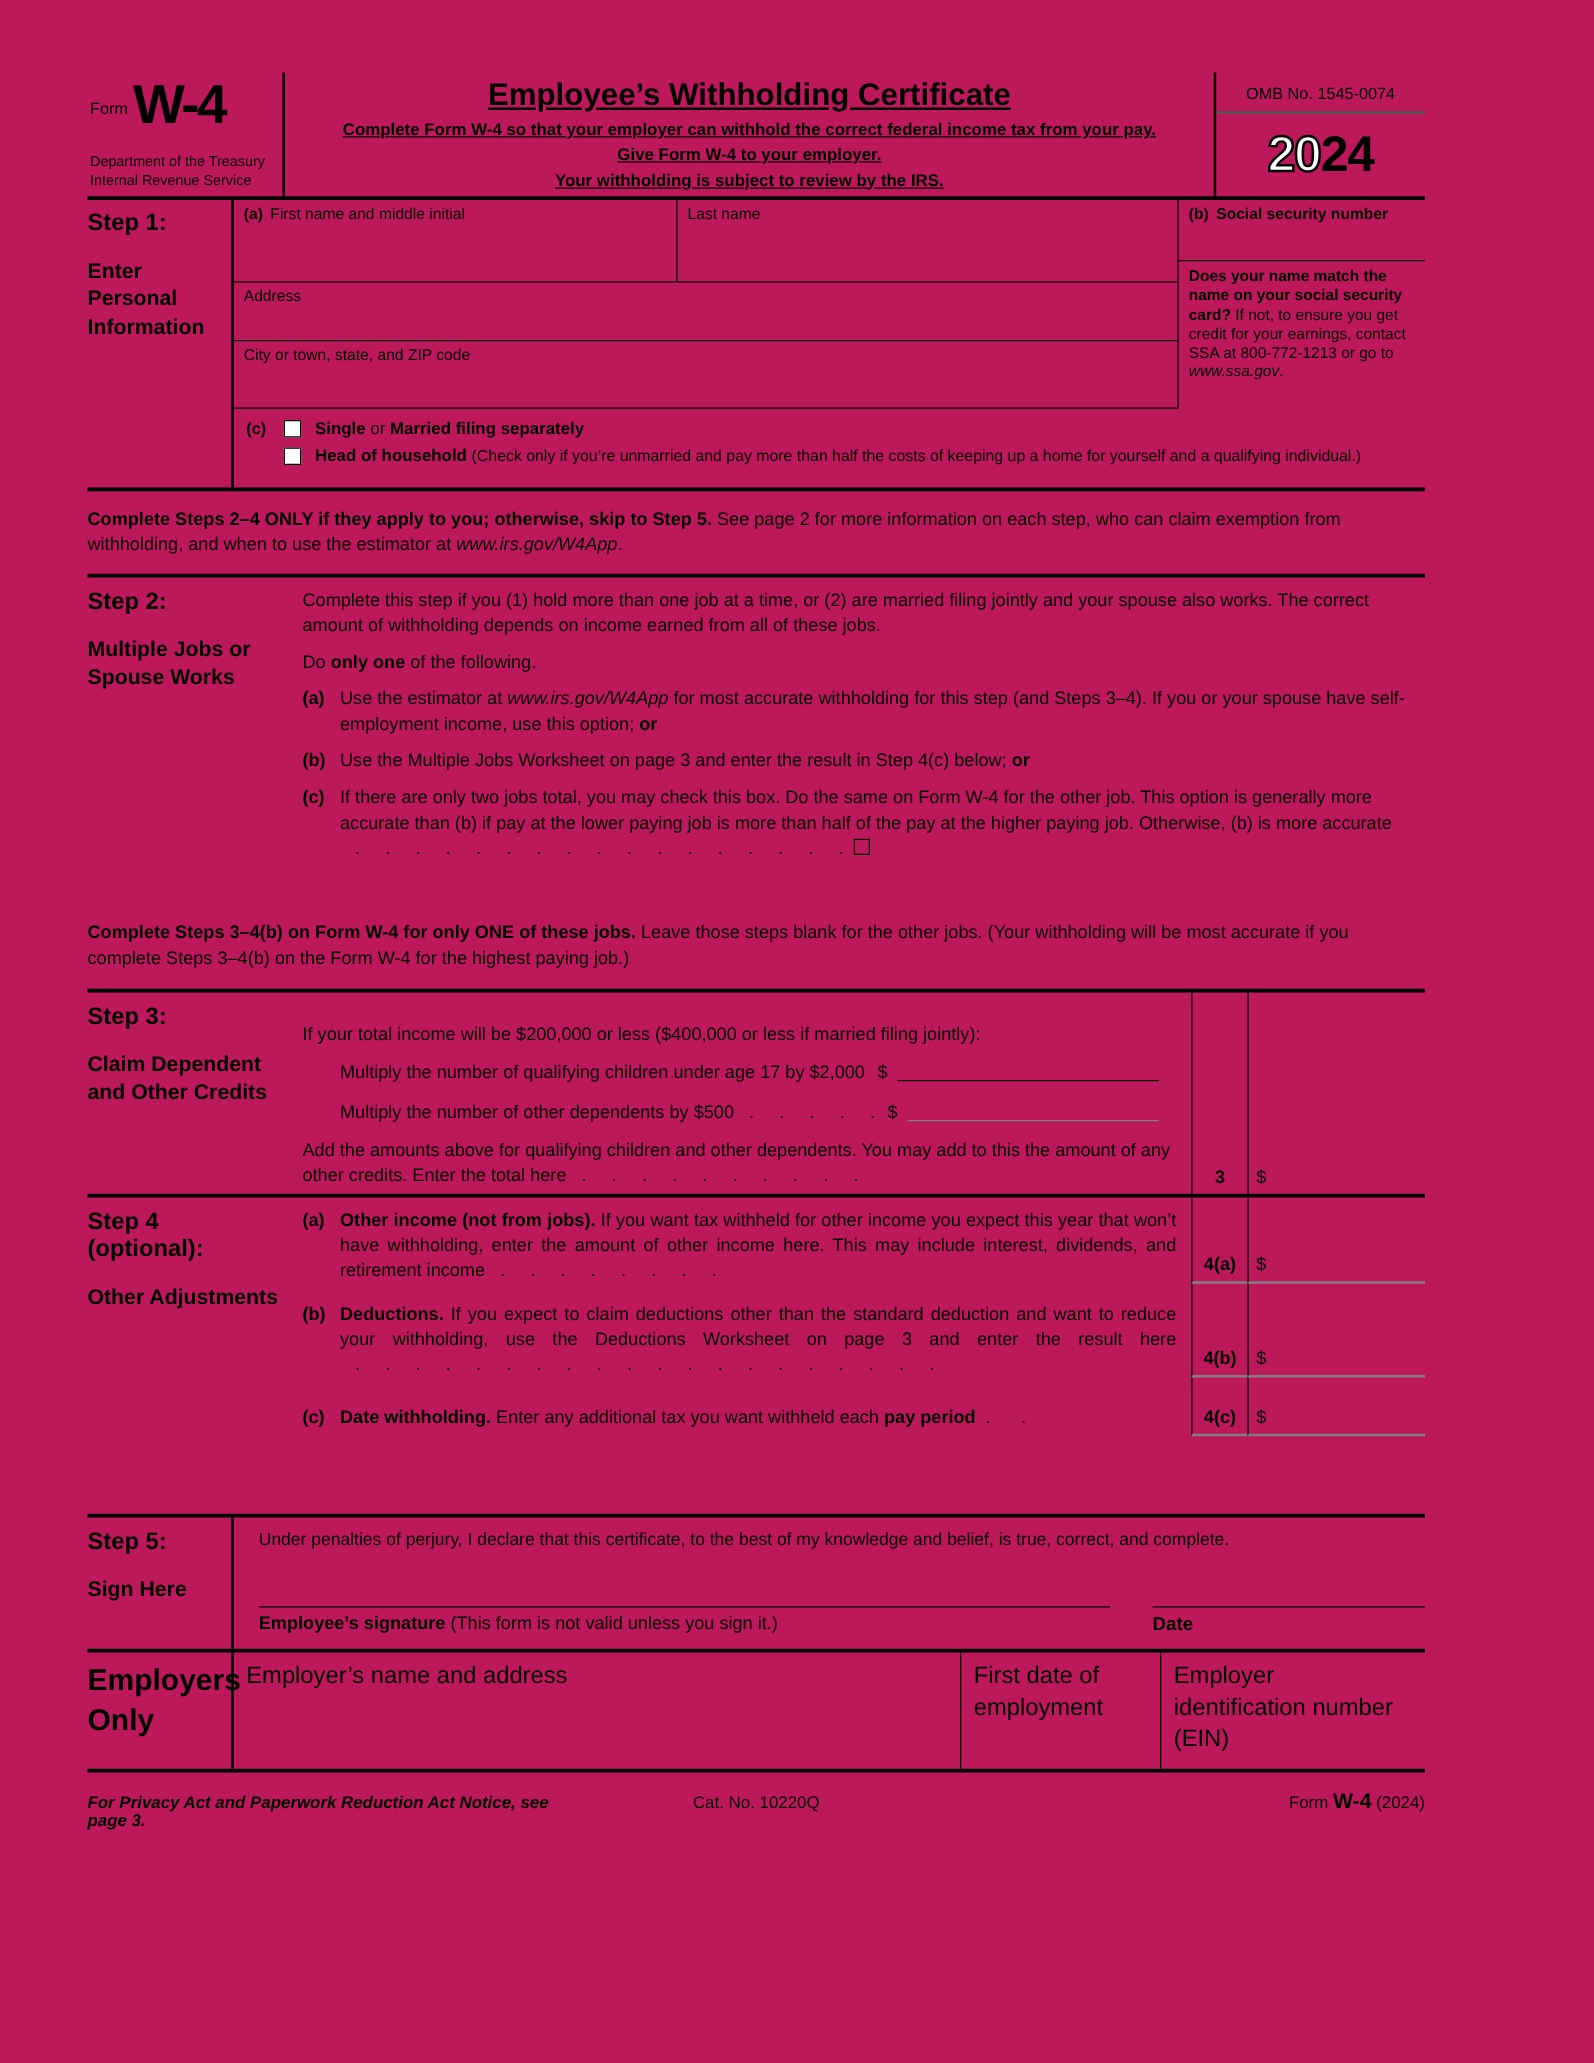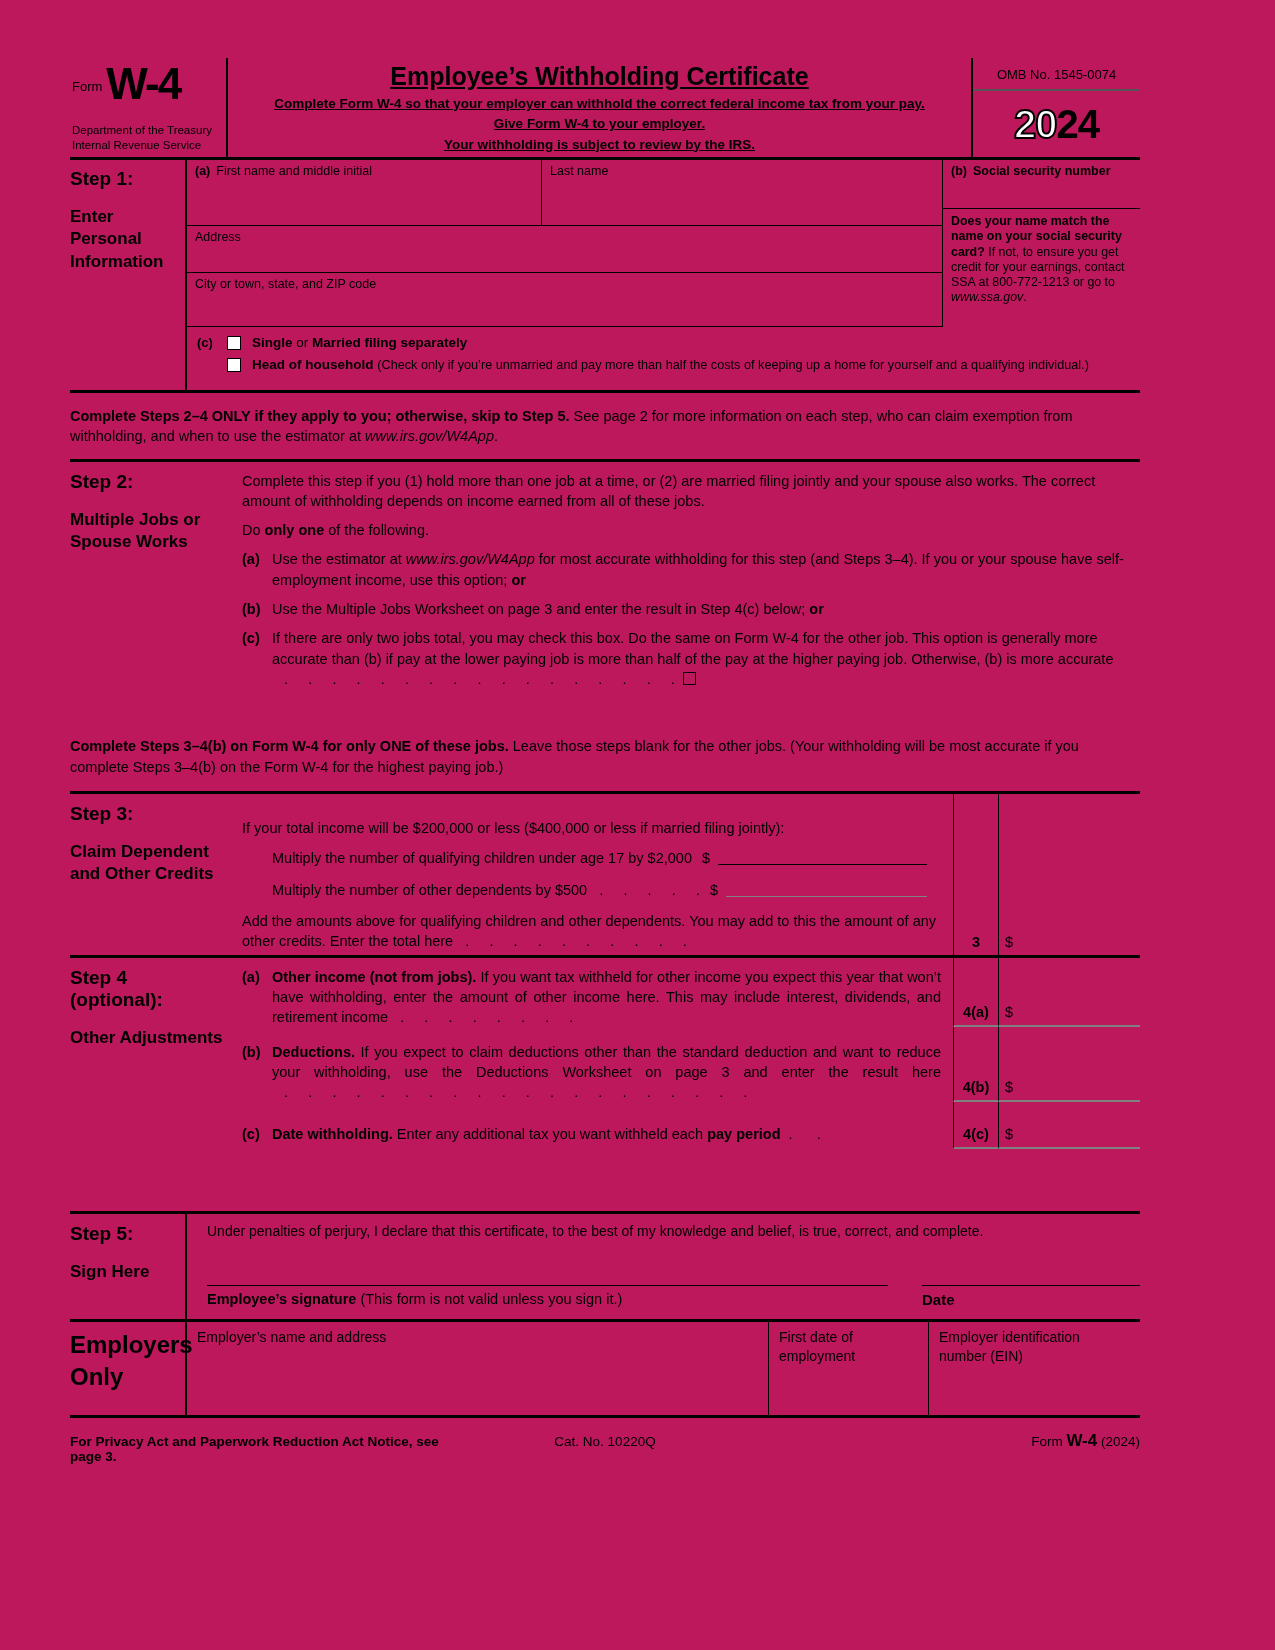--- a/index.html
+++ b/index.html
@@ -87,28 +87,28 @@
   .s5-label { width:115px; padding-top:9px; }
   .s5-body { flex:1; border-left:2px solid #000; padding:9px 0 11px 20px; }
   .decl { font-size:14px; }
   .sig-row { display:flex; margin-top:46px; }
   .sig-left { flex:1; border-top:1.5px solid #000; padding-top:5px; margin-right:34px; font-size:14.5px; }
   .sig-right { width:218px; border-top:1.5px solid #000; padding-top:5px; font-size:15px; }
 
   
   .employers { display:flex; border-top:3px solid #000; border-bottom:3px solid #000; height:99px; }
   .emp-label { width:115px; padding-top:7px; }
-  .emp-cell { border-left:1.5px solid #000; padding:6px 10px; font-size:14px; line-height:1.35; }
+  .emp-cell { border-left:1.5px solid #000; padding:6px 10px; font-size:19px; line-height:1.35; }
   .emp-name { flex:1; border-left:2px solid #000; }
   .emp-date { width:160px; }
   .emp-ein { width:212px; }
 
   
   .footer { display:flex; align-items:baseline; padding-top:13px; font-size:13.5px; }
-  .f-privacy { flex:1.3; font-weight:bold; }
+  .f-privacy { flex:1.3; font-weight:bold;font-style:italic; }
   .f-cat { flex:1; text-align:center; }
   .f-form { flex:1.3; text-align:right; }
   .f-form .big { font-size:17px; font-weight:bold; }
 </style>
 </head>
 <body>
 
 <div class="page">
 
   <div class="header">

